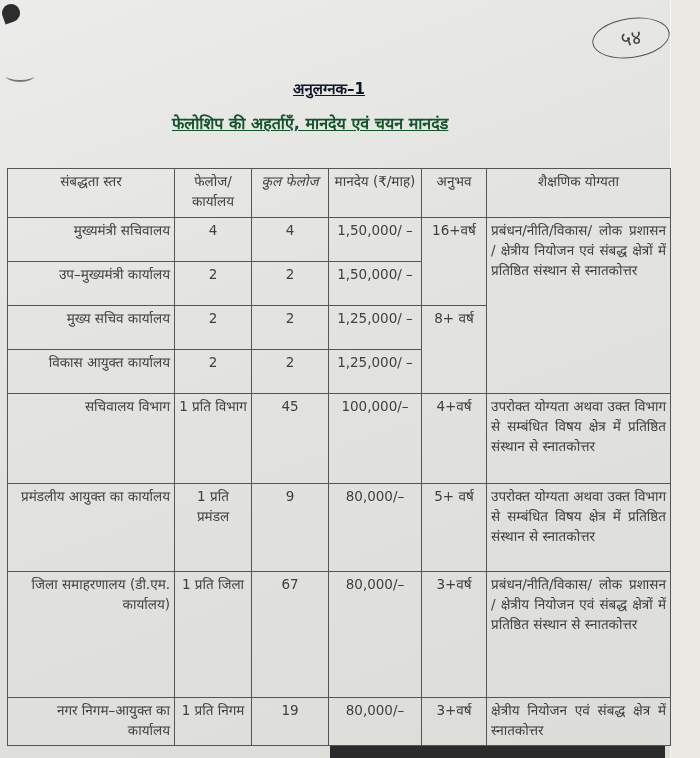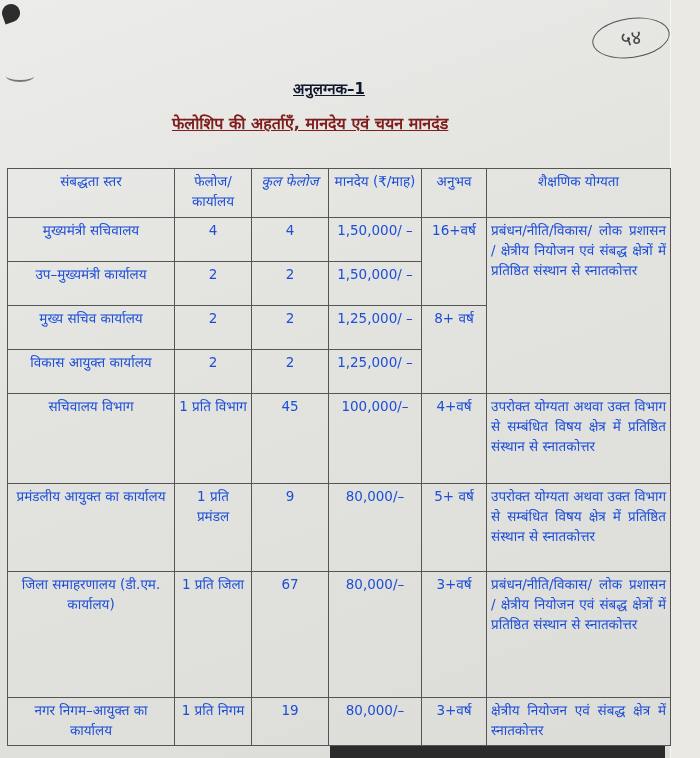--- a/index.html
+++ b/index.html
@@ -37,38 +37,38 @@
       text-align: center; line-height: 38px;
       font-size: 20px; color: #444;
     }
     .annex-label {
       position: absolute; left: 293px; top: 78px;
       font-size: 15px; font-weight: bold; color: #0f172a;
       text-decoration: underline;
     }
     .doc-title {
       position: absolute; left: 172px; top: 112px;
-      font-size: 16px; font-weight: bold; color: #7f1d1d;
+      font-size: 16px; font-weight: bold; color: #14532d;
       text-decoration: underline;
     }
     table.criteria {
       position: absolute; left: 7px; top: 168px;
       width: 664px;
       border-collapse: collapse;
-      font-size: 13.5px; color: #1d4ed8;
+      font-size: 13.5px; color: #404040;
     }
     table.criteria td, table.criteria th {
       border: 1.5px solid #555;
       vertical-align: top;
       padding: 2px 4px;
       line-height: 20px;
     }
     table.criteria th { font-weight: normal; text-align: center; height: 44px; }
     .c-num { text-align: center; }
-    .c-text { text-align: center; }
+    .c-text { text-align: right; }
     .c-qual { text-align: justify; }
     .col1 { width: 158px; }
     .col2 { width: 68px; }
     .col3 { width: 68px; font-style: italic; }
     .col4 { width: 84px; }
     .col5 { width: 56px; }
   </style>
 </head>
 <body>
 

